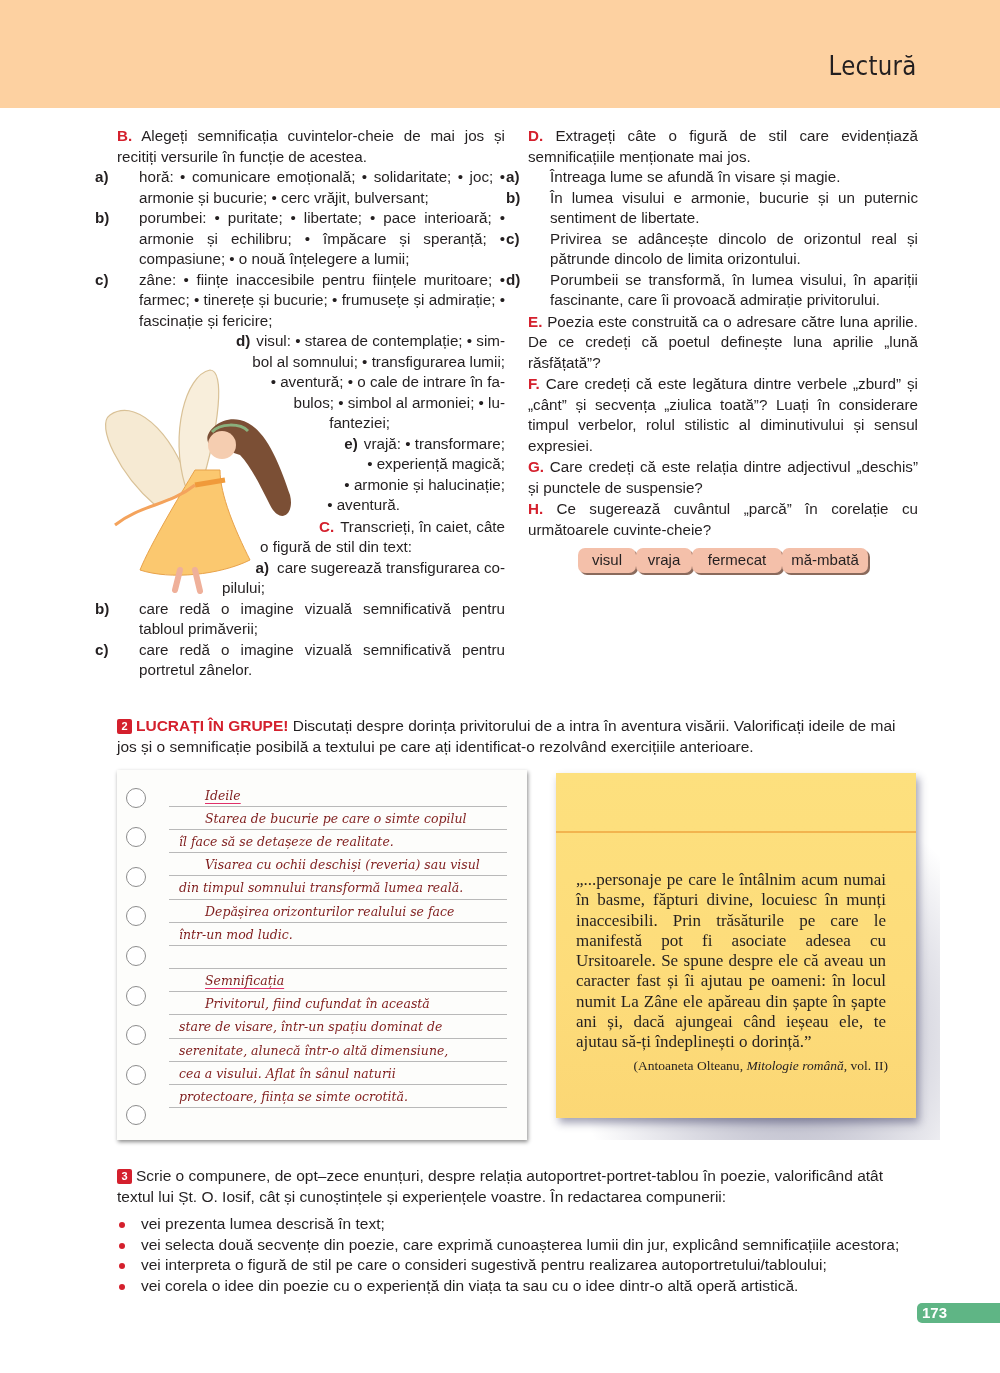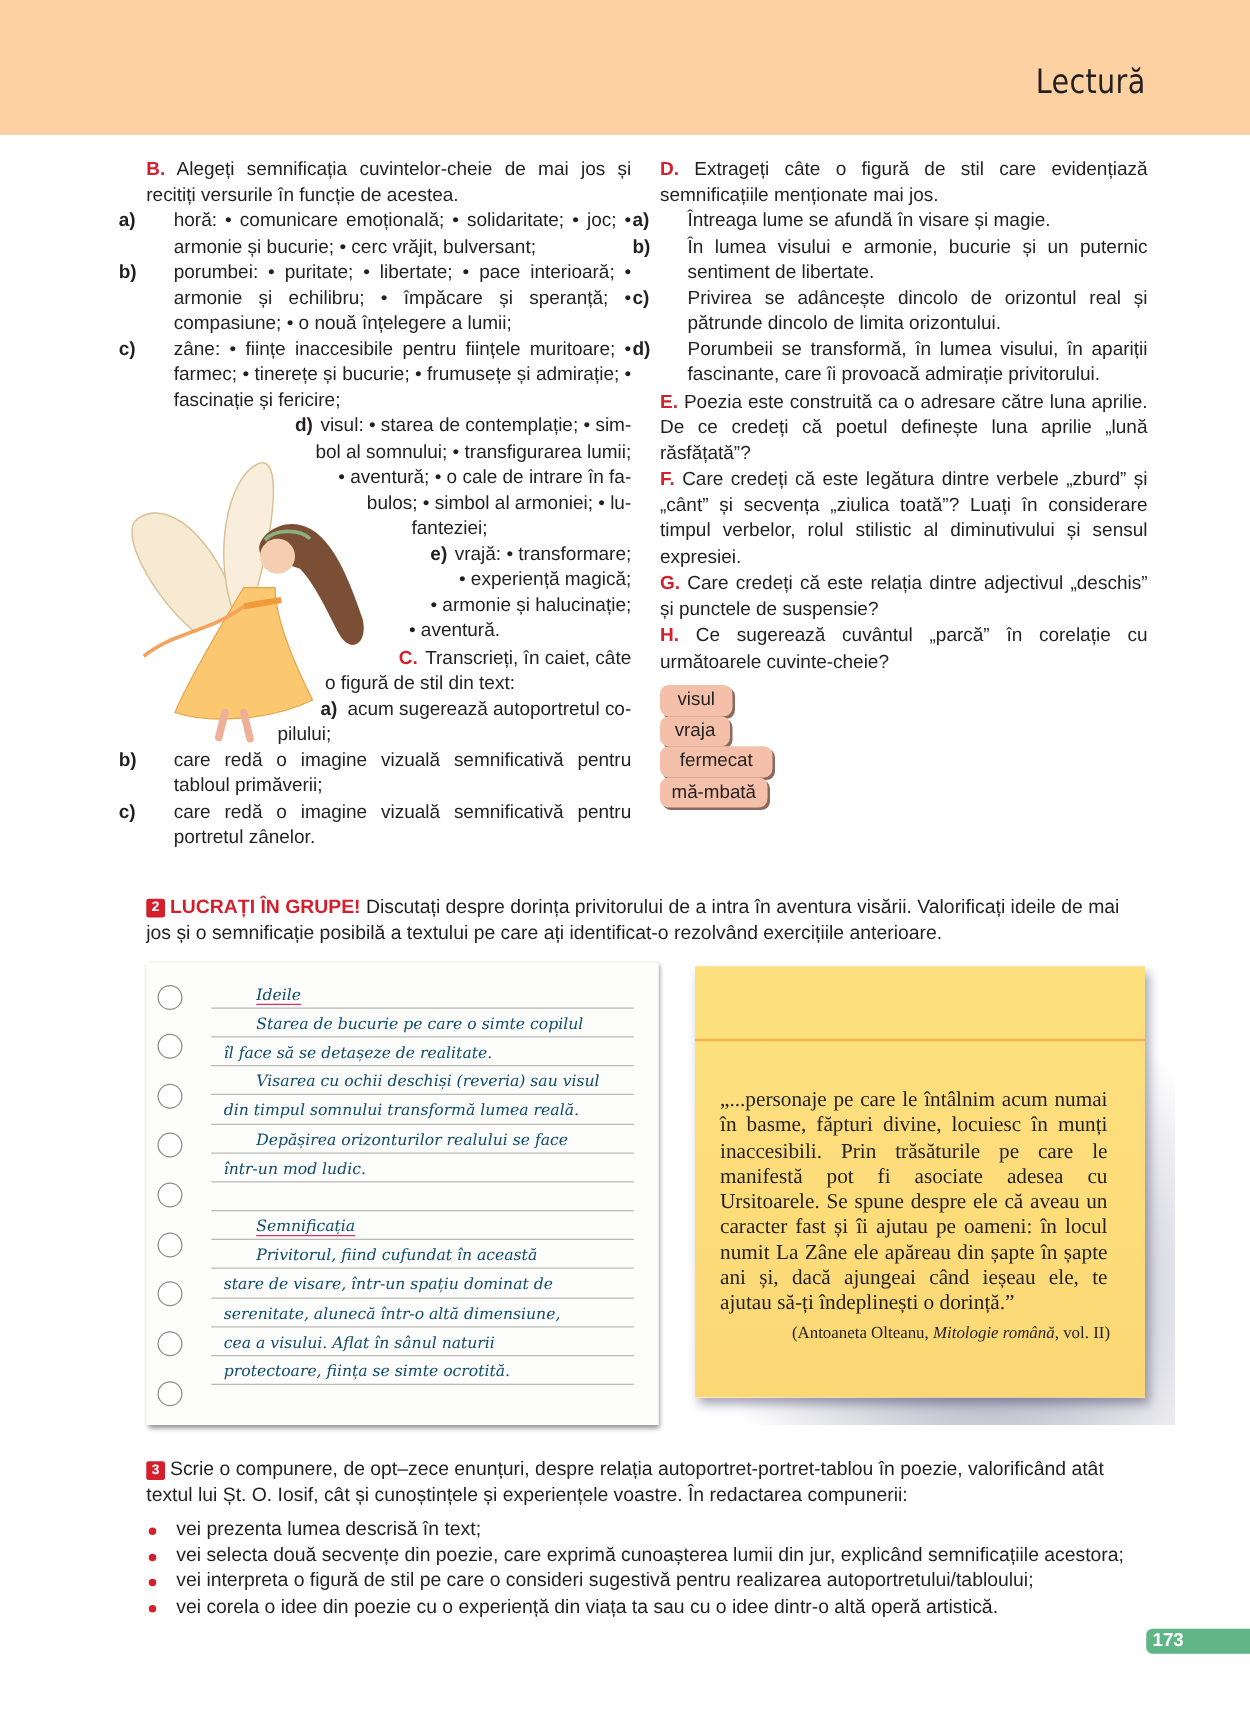--- a/index.html
+++ b/index.html
@@ -11,32 +11,32 @@
     .col { position: absolute; font-size: 15.2px; line-height: 20.5px; }
     .col-left { left: 117px; top: 126px; width: 388px; }
     .col-right { left: 528px; top: 126px; width: 390px; }
     .red { color: #d4202d; font-weight: bold; }
     .lbl { font-weight: bold; display: inline-block; width: 22px; }
     p { text-align: justify; }
     .item { padding-left: 22px; text-indent: -22px; text-align: justify; }
     .gap { margin-top: 1px; }
     .ra { text-align: right; }
     .fairy { position: absolute; left: 100px; top: 355px; width: 200px; height: 240px; }
-    .chips { display: flex; justify-content: space-between; margin: 8px 0 6px 0; flex-direction: column; }
+    .chips { display: flex; justify-content: center; margin: 8px 0 6px 0; }
     .chip { background: #f4c0aa; border-radius: 7px; padding: 2px 0; font-size: 15px; text-align: center;
       box-shadow: 2px 2px 0 #8a6a5c; }
     .sec2 { position: absolute; left: 117px; top: 716px; width: 800px; font-size: 15.5px; line-height: 20.5px;
       font-family: "Liberation Sans", sans-serif; }
     .badge { display: inline-block; background: #d4202d; color: #fff; font-weight: bold; font-size: 11px;
       width: 15px; height: 15px; line-height: 15px; text-align: center; border-radius: 2px; vertical-align: 1px; margin-right: 4px; }
     .notebook { position: absolute; left: 117px; top: 770px; width: 410px; height: 370px; background: #fdfdfb;
       box-shadow: 1px 2px 4px rgba(0,0,0,0.45); }
     .ring { position: absolute; left: 9px; width: 20px; height: 20px; border: 1.3px solid #8c8c8c; border-radius: 50%; background: #fff; }
     .nline { position: absolute; left: 52px; width: 338px; border-top: 1px solid #b9b9b9; }
-    .hw { position: absolute; font-family: "DejaVu Serif", serif; font-style: italic; font-size: 12.5px; color: #0c4a6e; white-space: nowrap; }
+    .hw { position: absolute; font-family: "DejaVu Serif", serif; font-style: italic; font-size: 12.5px; color: #7f1d1d; white-space: nowrap; }
     .hw-title { text-decoration: underline; text-decoration-color: #e0306a; text-underline-offset: 3px; }
     .sticky-shadow { position: absolute; left: 570px; top: 790px; width: 370px; height: 350px;
       background: radial-gradient(ellipse at 60% 70%, rgba(70,70,110,0.5), rgba(70,70,110,0) 70%); }
     .sticky { position: absolute; left: 556px; top: 773px; width: 360px; height: 345px;
       background: linear-gradient(180deg, #fde07e 0%, #fddc7a 60%, #fbd775 100%); box-shadow: 3px 5px 8px rgba(50,50,90,0.45); }
     .sticky-fold { position: absolute; left: 0; top: 58px; width: 100%; border-top: 2px solid #f2b44f; }
     .quote { position: absolute; left: 20px; top: 97px; width: 310px; font-family: "Liberation Serif", "DejaVu Serif", serif;
       font-size: 17px; line-height: 20.3px; text-align: justify; color: #231f20; }
     .quote-src { position: absolute; left: 20px; top: 285px; width: 312px; text-align: right; font-family: "Liberation Serif", serif;
       font-size: 13.5px; color: #231f20; }
@@ -73,21 +73,21 @@
   <div class="ra">
     <div><span class="lbl" style="width:auto;margin-right:6px">e)</span><span>vrajă: • transformare;</span></div>
     <div>• experiență magică;</div>
     <div>• armonie și halucinație;</div>
     <div style="padding-right:105px">• aventură.</div>
   </div>
 
   <div class="gap">
     <div class="ra"><span class="red" style="margin-right:6px">C.</span><span>Transcrieți, în caiet, câte</span></div>
     <div style="padding-left:143px">o figură de stil din text:</div>
-    <div class="ra"><span class="lbl" style="width:auto;margin-right:8px">a)</span><span>acum sugerează autoportretul co-</span></div>
+    <div class="ra"><span class="lbl" style="width:auto;margin-right:8px">a)</span><span>care sugerează transfigurarea co-</span></div>
     <div style="padding-left:105px">pilului;</div>
     <p class="item"><span class="lbl">b)</span><span>care redă o imagine vizuală semnificativă pentru tabloul primăverii;</span></p>
     <p class="item"><span class="lbl">c)</span><span>care redă o imagine vizuală semnificativă pentru portretul zânelor.</span></p>
   </div>
 </div>
 
 <svg class="fairy" viewBox="0 0 200 240">
   <path d="M55 150 C20 120 -5 70 10 60 C40 40 80 90 90 135 Z" fill="#f6ead3" stroke="#d9c196" stroke-width="1.2"></path>
   <path d="M85 130 C70 80 85 20 110 15 C125 15 120 70 100 135 Z" fill="#f8eedb" stroke="#d9c196" stroke-width="1.2"></path>
   <path d="M110 90 C100 80 120 60 140 65 C165 70 180 110 190 140 C195 160 180 170 170 150 C160 130 150 110 140 100 Z" fill="#7b4f35"></path>

